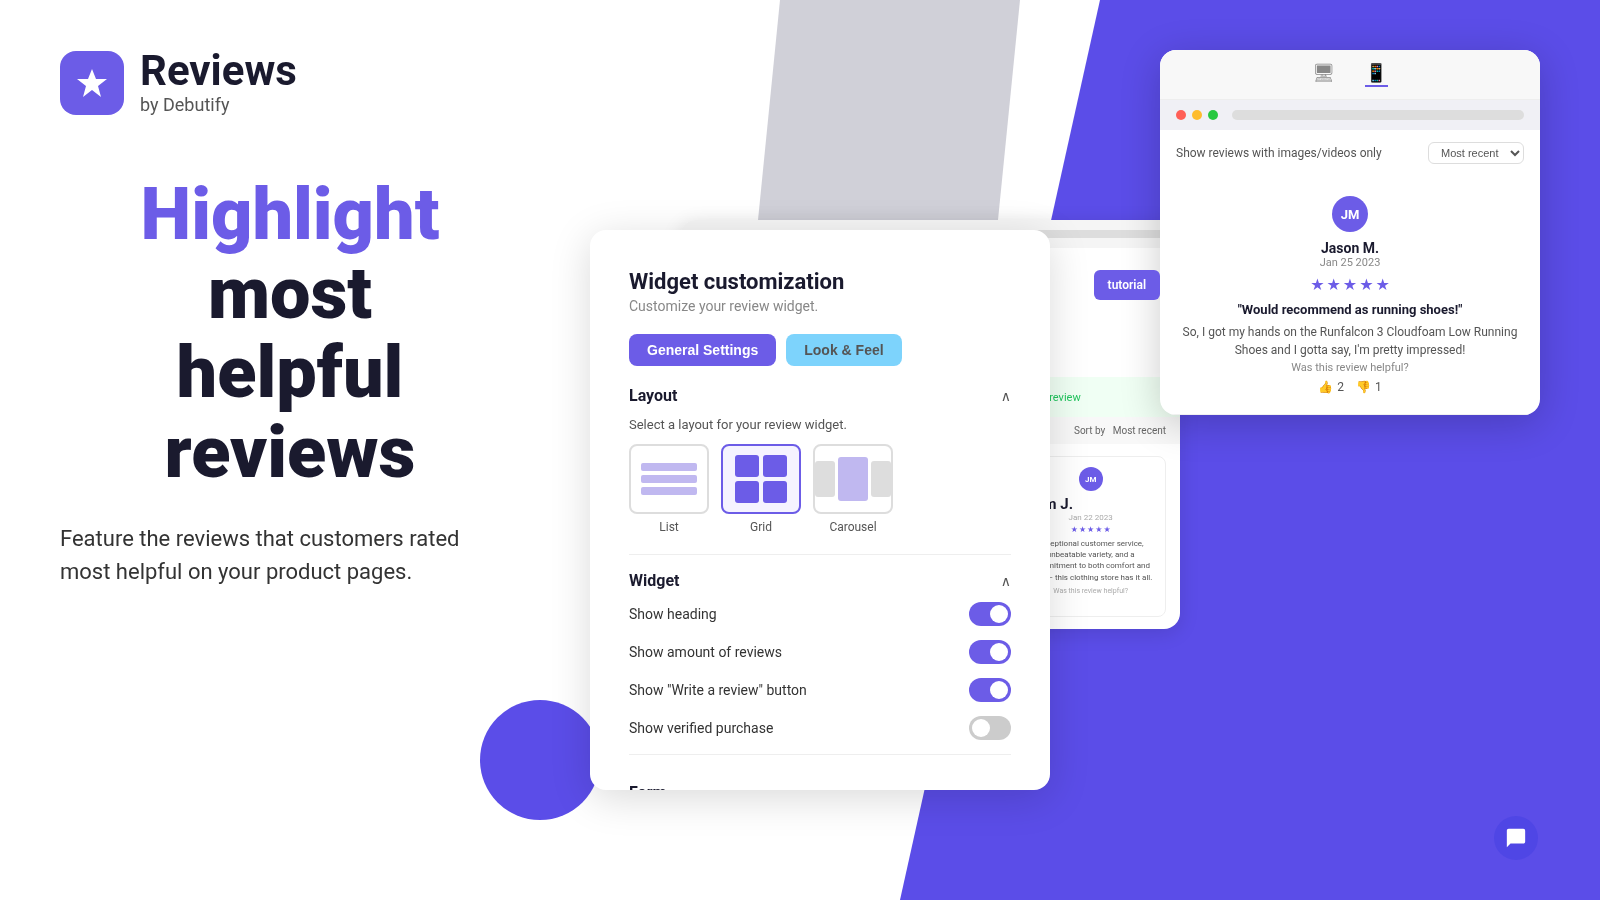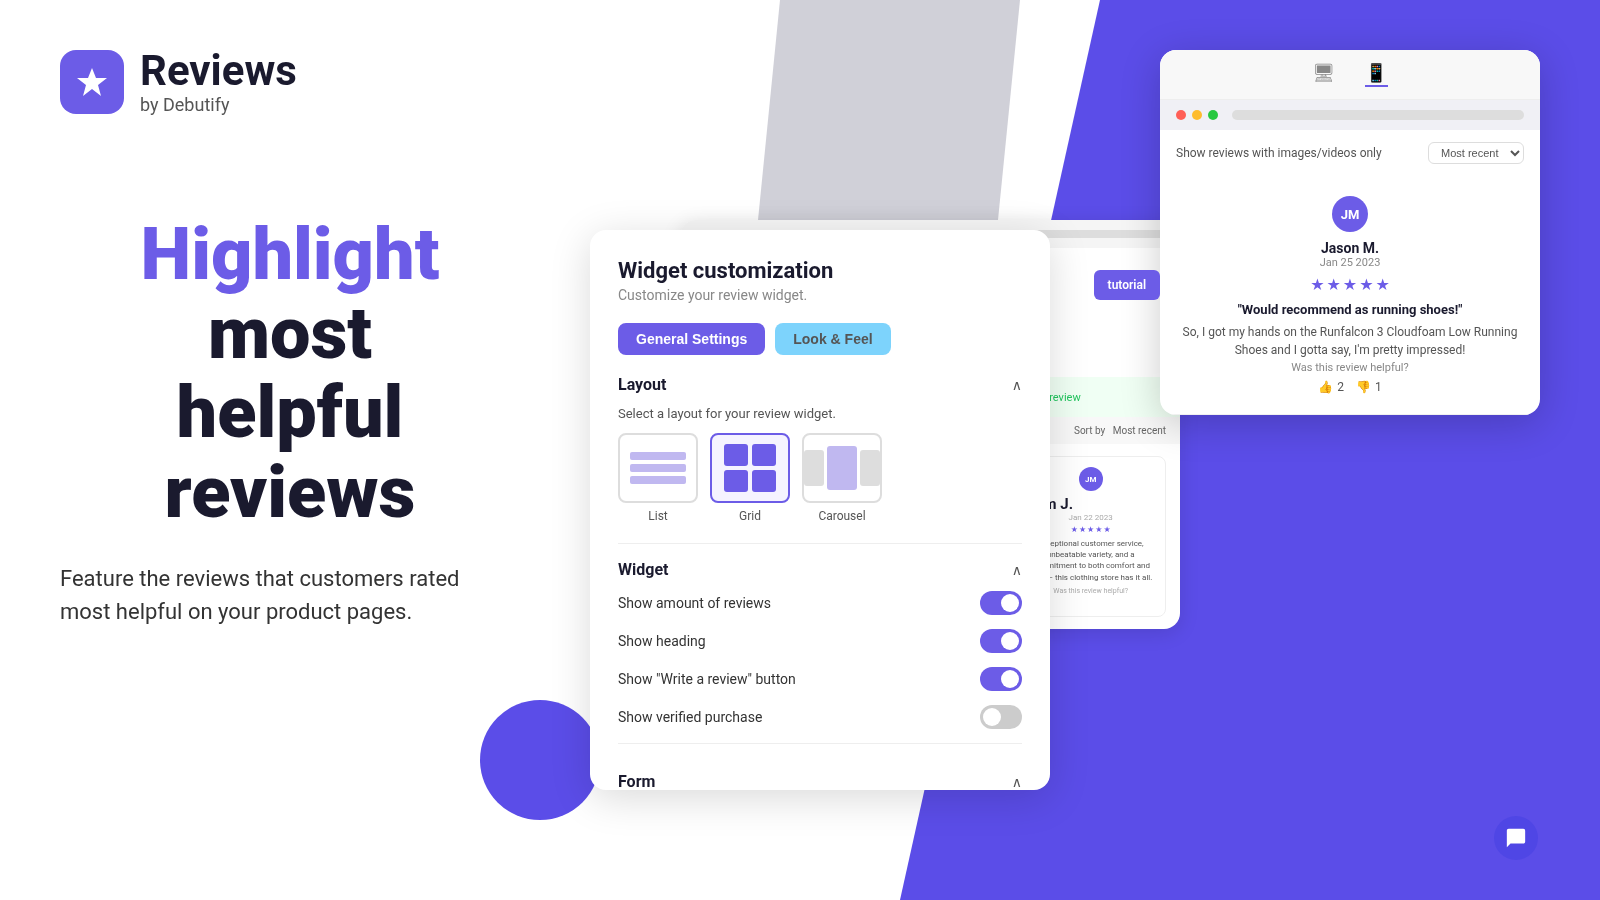--- a/index.html
+++ b/index.html
@@ -51,22 +51,22 @@
       height: 900px;
       z-index: 2;
       padding: 50px 60px;
       display: flex;
       flex-direction: column;
       justify-content: flex-start;
     }
 
     .logo-area {
       display: flex;
+      align-items: center;
       gap: 16px;
-      margin-bottom: 40px;
     }
     .logo-icon {
       width: 64px;
       height: 64px;
       background: #6c5ce7;
       border-radius: 16px;
       display: flex;
       align-items: center;
       justify-content: center;
     }
@@ -119,21 +119,21 @@
       position: absolute;
       left: 590px;
       top: 230px;
       width: 460px;
       height: 560px;
       background: #fff;
       border-radius: 16px;
       box-shadow: 0 8px 40px rgba(0,0,0,0.15);
       z-index: 5;
       overflow: hidden;
-      padding: 28px;
+      padding: 39px;
     }
 
     .widget-title {
       font-size: 22px;
       font-weight: 700;
       color: #1a1a2e;
       margin-bottom: 4px;
     }
     .widget-subtitle {
       font-size: 14px;
@@ -769,27 +769,27 @@
   </div>
 
   <div class="divider"></div>
 
   <div class="section-header">
     <span class="section-title">Widget</span>
     <span class="chevron-icon">∧</span>
   </div>
 
   <div class="toggle-row">
-    <span class="toggle-label">Show amount of reviews</span>
+    <span class="toggle-label">Show heading</span>
     <div class="toggle on">
       <div class="toggle-knob"></div>
     </div>
   </div>
   <div class="toggle-row">
-    <span class="toggle-label">Show heading</span>
+    <span class="toggle-label">Show amount of reviews</span>
     <div class="toggle on">
       <div class="toggle-knob"></div>
     </div>
   </div>
   <div class="toggle-row">
     <span class="toggle-label">Show "Write a review" button</span>
     <div class="toggle on">
       <div class="toggle-knob"></div>
     </div>
   </div>

